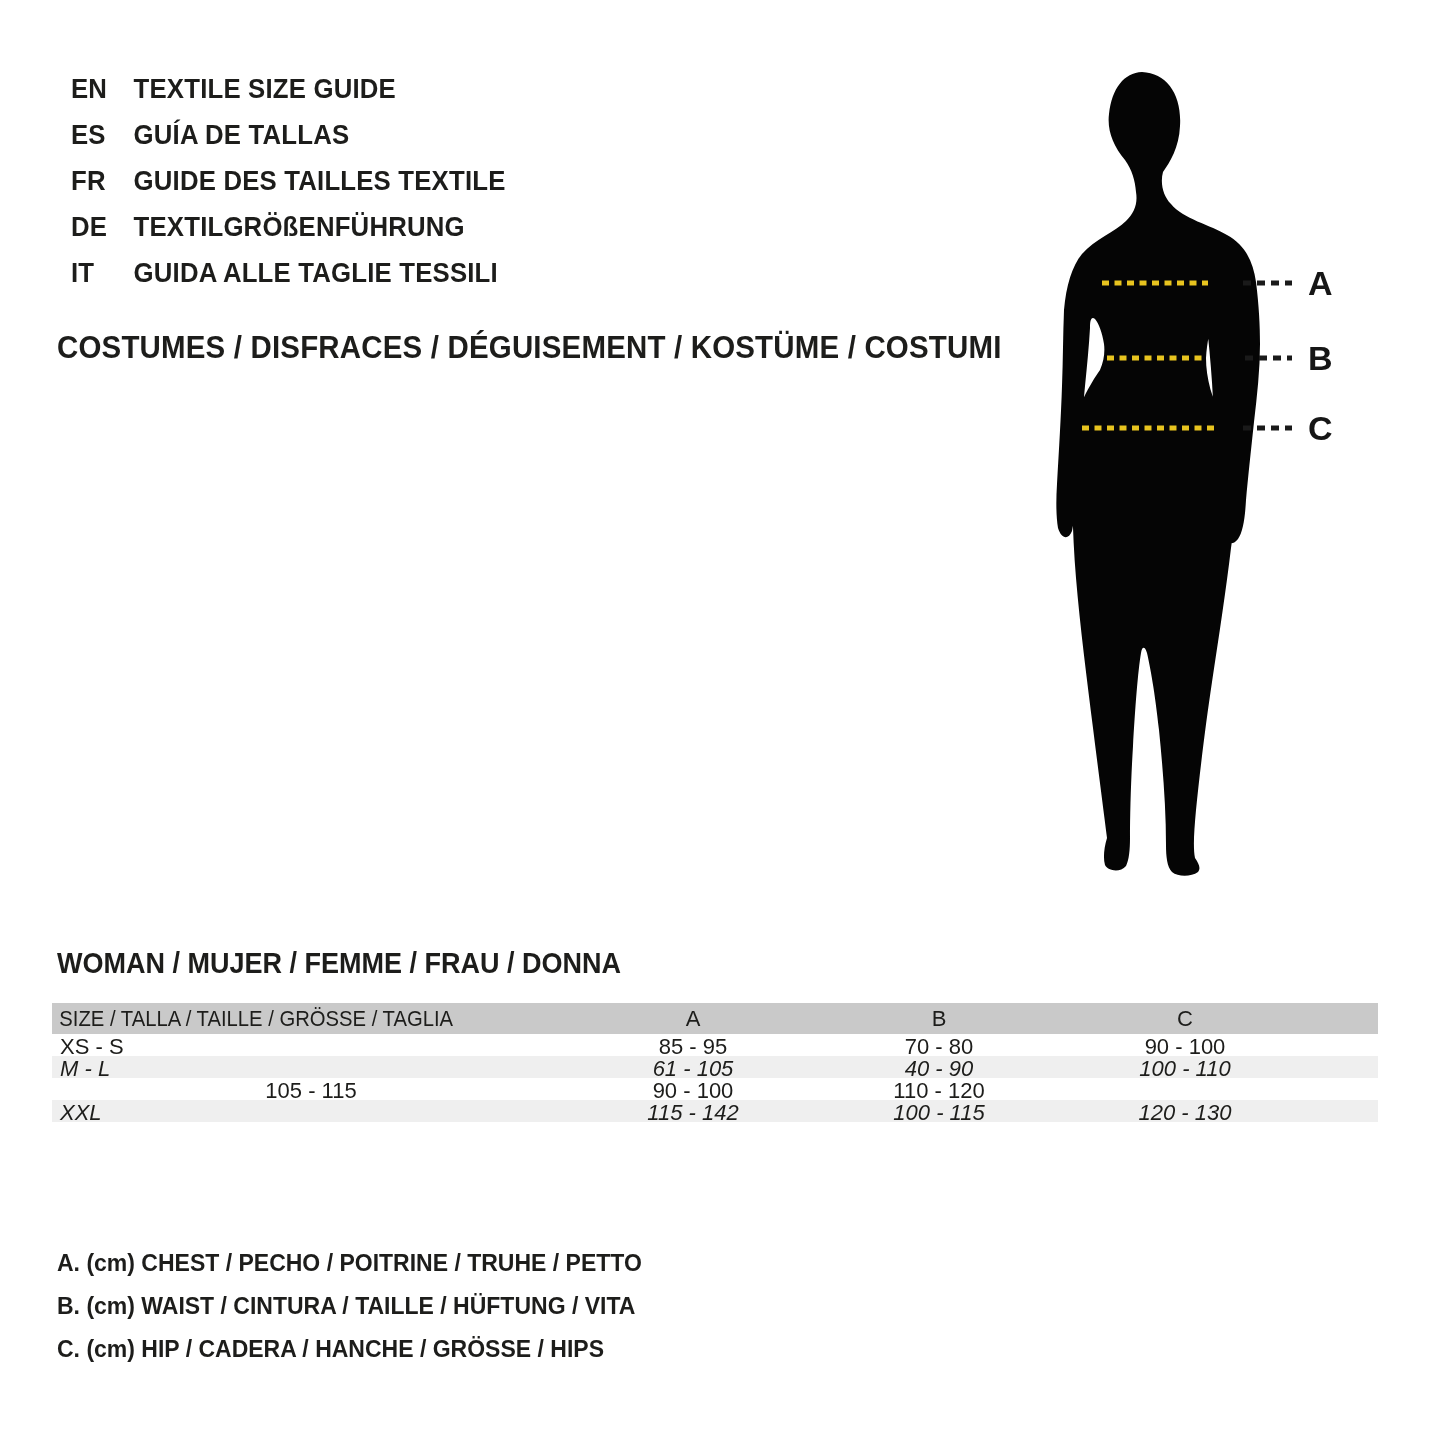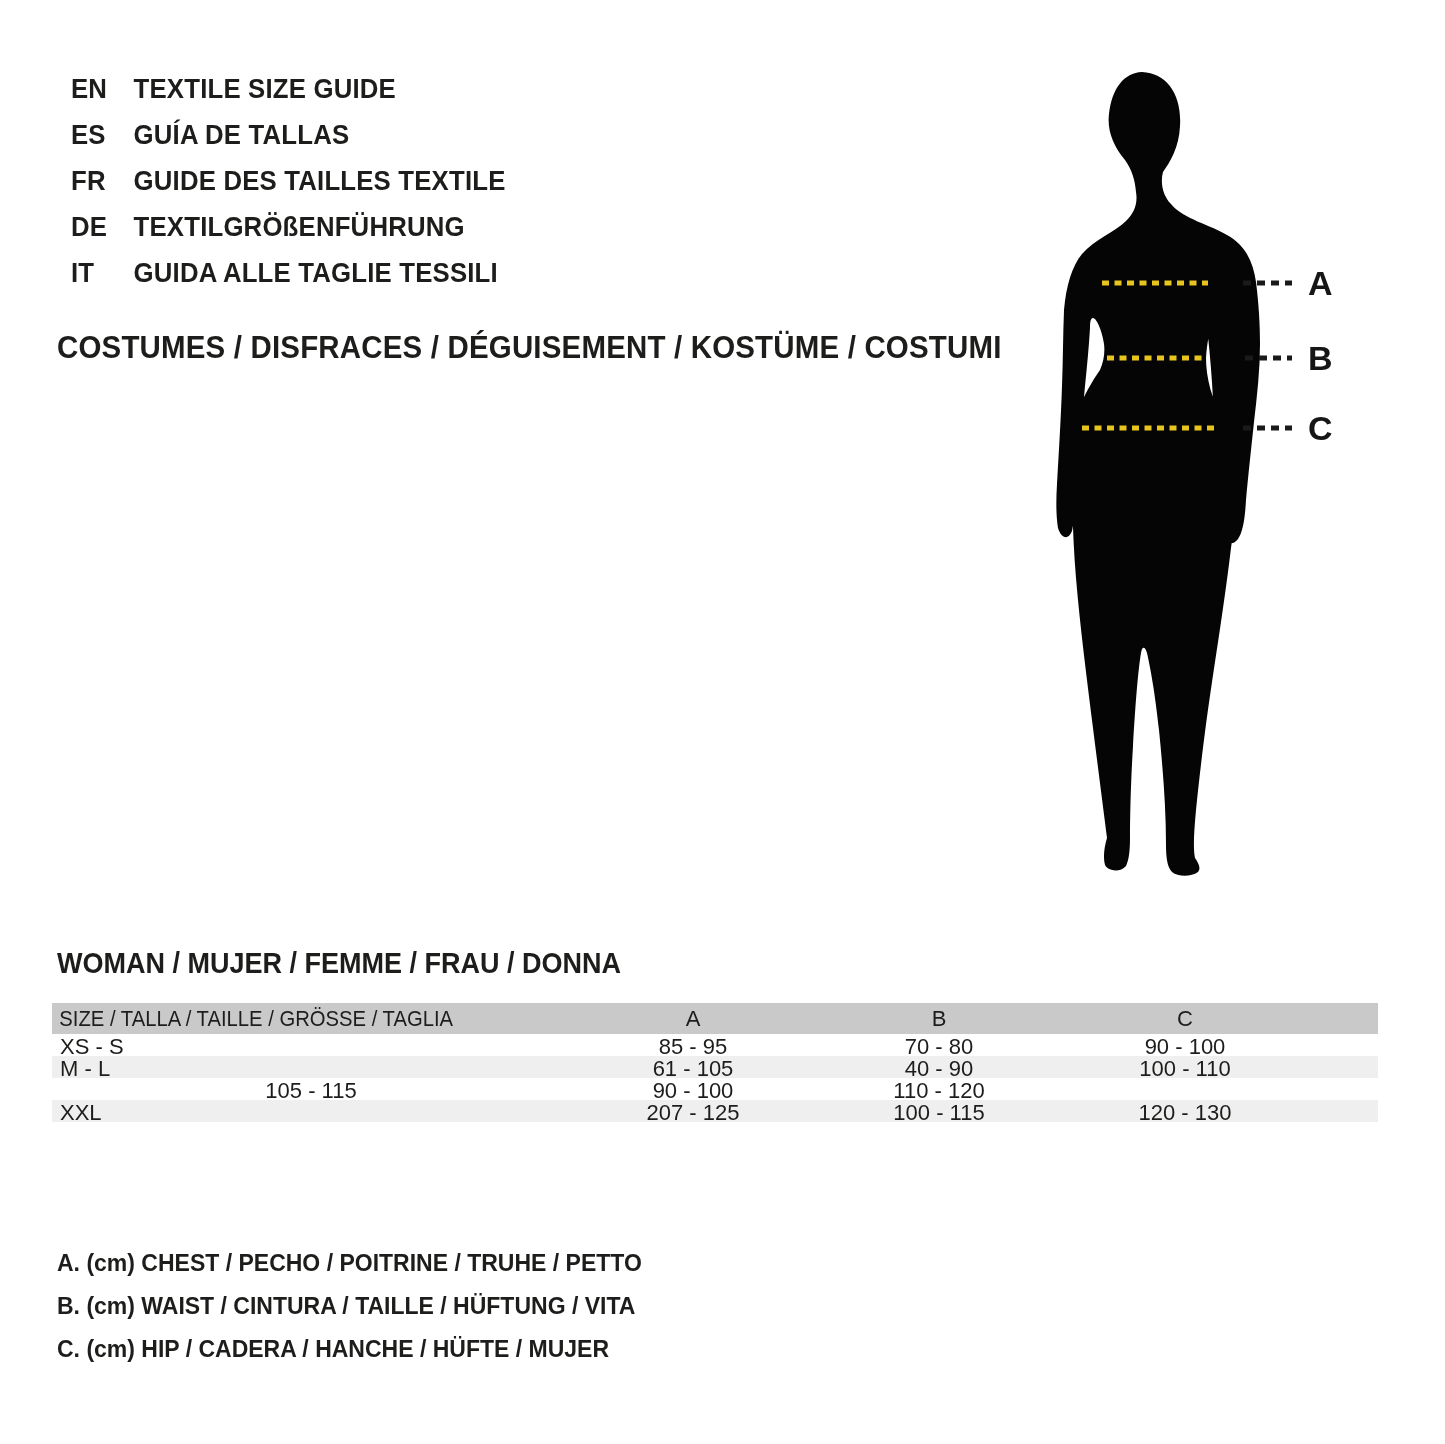--- a/index.html
+++ b/index.html
@@ -33,21 +33,21 @@
   .t-row{
     display:grid;
     grid-template-columns:518px 246px 246px 246px;
     width:1326px;box-sizing:border-box;padding-right:70px;
     height:22px;align-items:center;
     font-size:22px;font-weight:500;
   }
   .t-row .lbl{padding-left:8px;text-align:left;white-space:nowrap;}
   .t-row .val{text-align:center;white-space:nowrap;}
   .t-head{background:#c9c9c9;height:31px;}
-  .t-stripe{background:#efefef;}
+  .t-stripe{background:#efefef;font-style:italic;}
 
   
   .legend{left:57px;top:1242px;font-size:23px;font-weight:700;line-height:43px;white-space:nowrap;}
 
   .measure-label{font:bold 34px "Liberation Sans", sans-serif;fill:#161616;}
 </style>
 </head>
 <body>
 
 <div class="abs lang-block">
@@ -166,23 +166,23 @@
     <span class="val">40 - 90</span>
     <span class="val">100 - 110</span>
   </div>
   <div class="t-row">
     <span class="val">105 - 115</span>
     <span class="val">90 - 100</span>
     <span class="val">110 - 120</span>
   </div>
   <div class="t-row t-stripe">
     <span class="lbl">XXL</span>
-    <span class="val">207 - 125</span>
+    <span class="val">115 - 142</span>
     <span class="val">100 - 115</span>
     <span class="val">120 - 130</span>
   </div>
 </div>
 
 <div class="abs legend">
   <div class="legend-item">A. (cm) CHEST / PECHO / POITRINE / TRUHE / PETTO</div>
   <div class="legend-item">B. (cm) WAIST / CINTURA / TAILLE / HÜFTUNG / VITA</div>
-  <div class="legend-item">C. (cm) HIP / CADERA / HANCHE / HÜFTE / MUJER</div>
+  <div class="legend-item">C. (cm) HIP / CADERA / HANCHE / GRÖSSE / HIPS</div>
 </div>
 
 </body></html>

